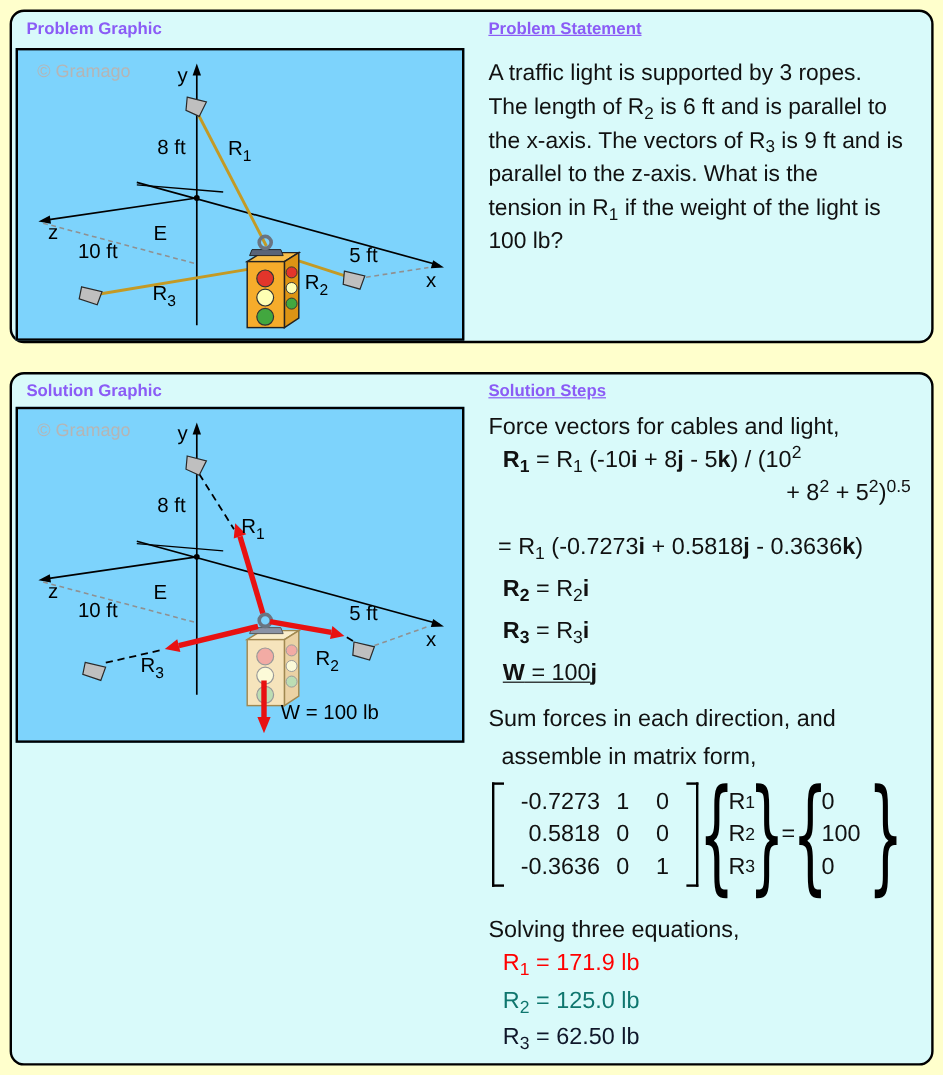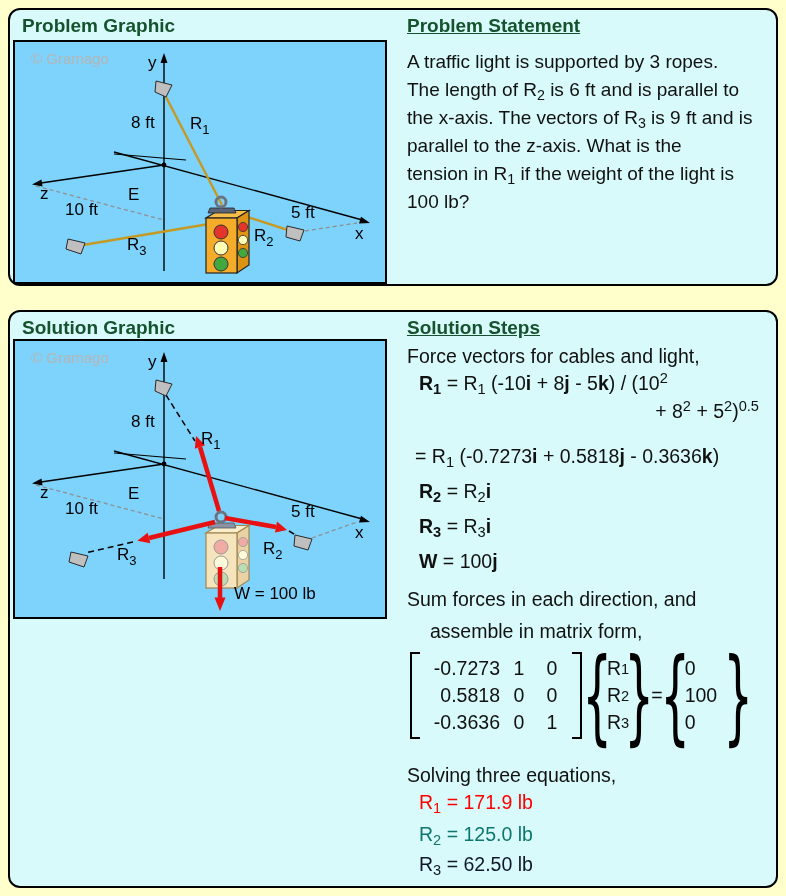--- a/index.html
+++ b/index.html
@@ -1,20 +1,20 @@
 <!DOCTYPE html>
 <html><head>
 <meta charset="utf-8">
 <style>
   html,body{margin:0;padding:0;}
   #page{position:relative;width:786px;height:896px;background:#FFFFCC;font-family:"Liberation Sans",sans-serif;overflow:hidden;}
   .panel{position:absolute;left:8px;width:766px;background:#D9FAFA;border:2px solid #000;border-radius:12px;}
   #panel-problem{top:8px;height:274px;}
   #panel-solution{top:310px;height:574px;}
-  .ptitle{position:absolute;font-size:19px;font-weight:bold;color:#14532d;white-space:nowrap;}
+  .ptitle{position:absolute;font-size:14px;font-weight:bold;color:#8b5cf6;white-space:nowrap;}
   .ptitle.left{left:12px;top:5px;}
   .ptitle.right{left:397px;top:5px;text-decoration:underline;}
   .gbox{position:absolute;left:3px;background:#7dd3fc;border:2px solid #000;}
   #gbox-problem{top:30px;width:370px;height:240px;}
   #gbox-solution{top:27px;width:370px;height:276px;}
   .stmt{position:absolute;left:397px;top:38px;width:368px;}
   .stline{font-size:19px;line-height:28px;white-space:nowrap;color:#111;}
   .sline{position:absolute;font-size:19.5px;white-space:nowrap;color:#111;}
   .b{font-weight:bold;}
   sub{font-size:0.75em;vertical-align:-0.28em;line-height:0;}
@@ -192,23 +192,23 @@
         <text x="219" y="258" class="glabel">W = 100 lb</text>
       </svg>
     </div>
 
     <div class="sline" style="left:397px;top:33px;">Force vectors for cables and light,</div>
     <div class="sline" style="left:409px;top:60px;"><span class="b">R</span><sub class="b">1</sub><span> = R</span><sub>1</sub><span> (-10</span><span class="b">i</span><span> + 8</span><span class="b">j</span><span> - 5</span><span class="b">k</span><span>) / (10</span><sup>2</sup></div>
     <div class="sline" style="left:397px;top:88px;width:352px;text-align:right;"><span>+ 8</span><sup>2</sup><span> + 5</span><sup>2</sup><span>)</span><sup>0.5</sup></div>
     <div class="sline" style="left:405px;top:133px;"><span>= R</span><sub>1</sub><span> (-0.7273</span><span class="b">i</span><span> + 0.5818</span><span class="b">j</span><span> - 0.3636</span><span class="b">k</span><span>)</span></div>
     <div class="sline" style="left:409px;top:168px;"><span class="b">R</span><sub class="b">2</sub><span> = R</span><sub>2</sub><span class="b">i</span></div>
     <div class="sline" style="left:409px;top:203px;"><span class="b">R</span><sub class="b">3</sub><span> = R</span><sub>3</sub><span class="b">i</span></div>
-    <div class="sline" style="left:409px;top:238px;"><span class="b">W</span><span> = 100</span><span class="b">j</span></div>
+    <div class="sline" style="left:409px;top:238px;text-decoration:underline;"><span class="b">W</span><span> = 100</span><span class="b">j</span></div>
     <div class="sline" style="left:397px;top:276px;">Sum forces in each direction, and</div>
-    <div class="sline" style="left:420px;top:308px;">assemble in matrix form,</div>
+    <div class="sline" style="left:408px;top:308px;">assemble in matrix form,</div>
 
     <div class="matrix">
       <div class="sqb sqb-l"></div>
       <div class="mgrid">
         <div class="mcol c1">
           <div class="mrow">-0.7273</div>
           <div class="mrow">0.5818</div>
           <div class="mrow">-0.3636</div>
         </div>
         <div class="mcol c2">

